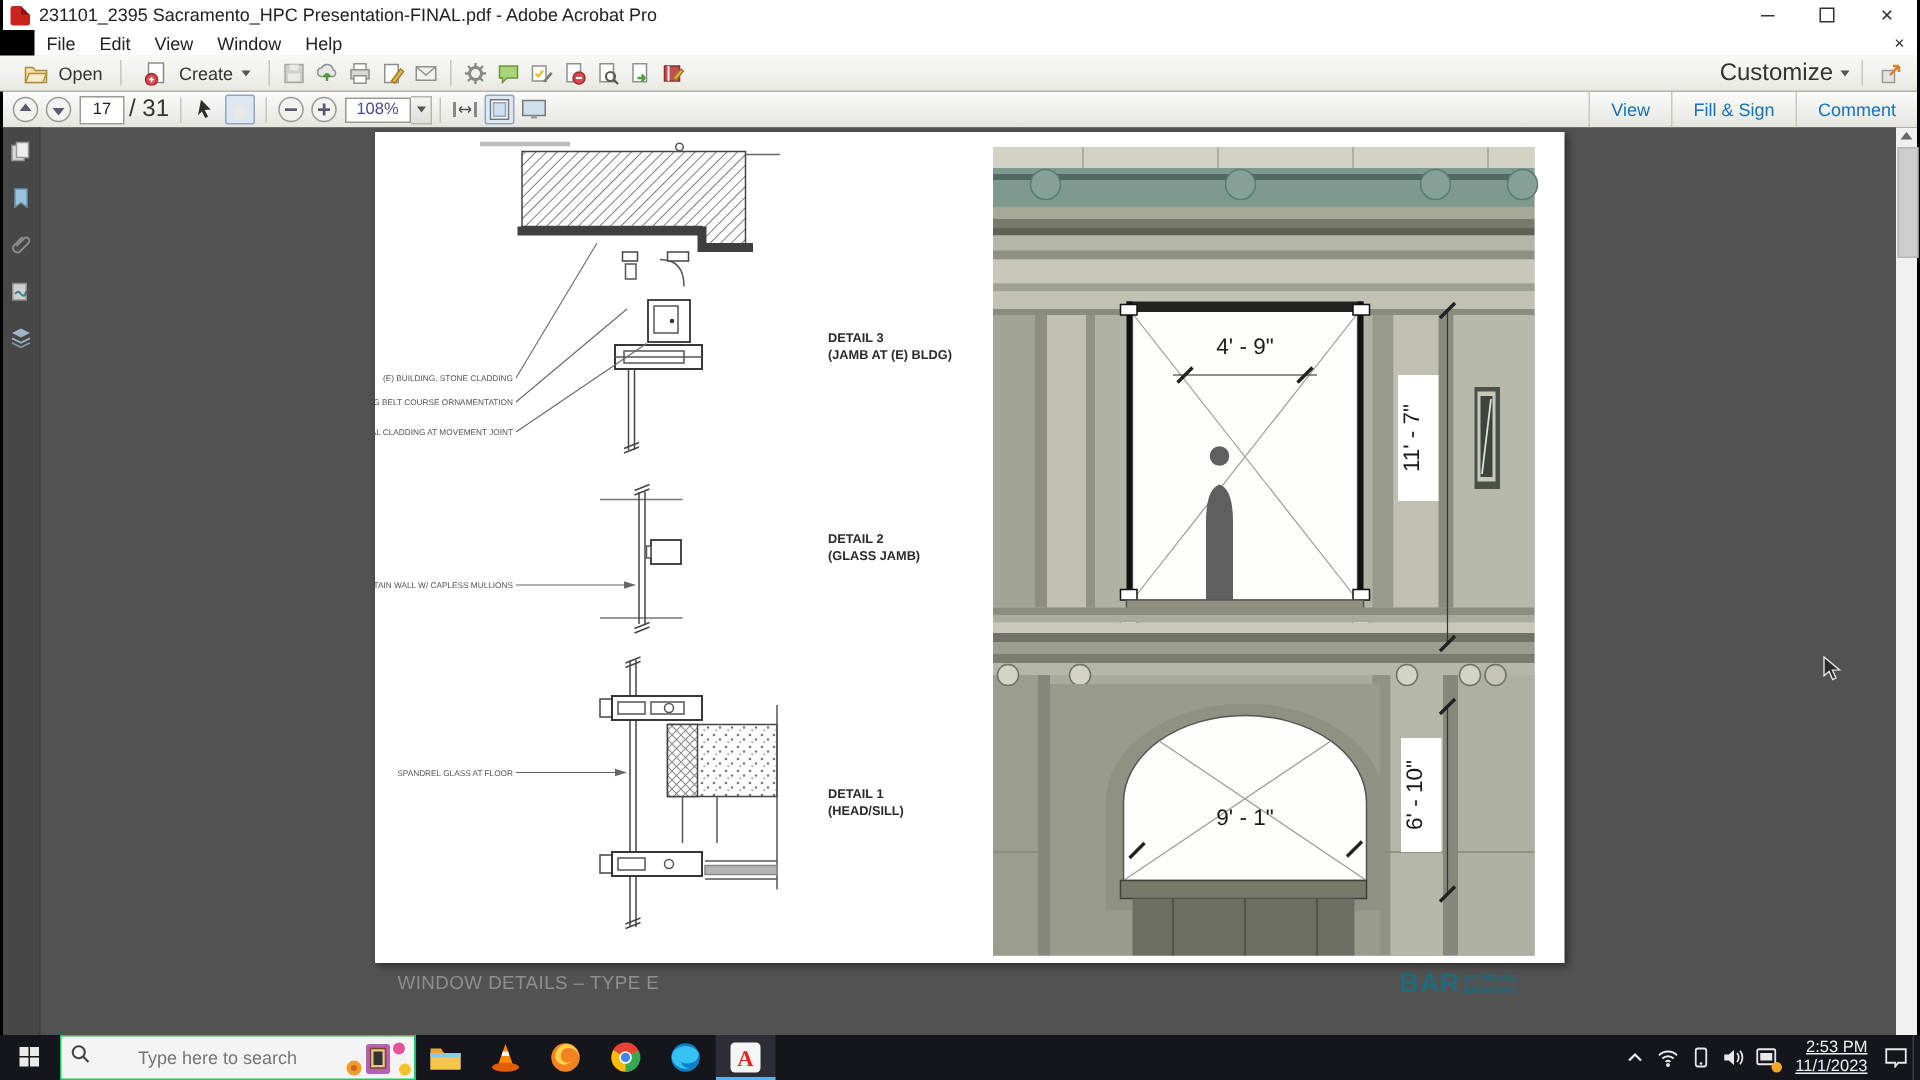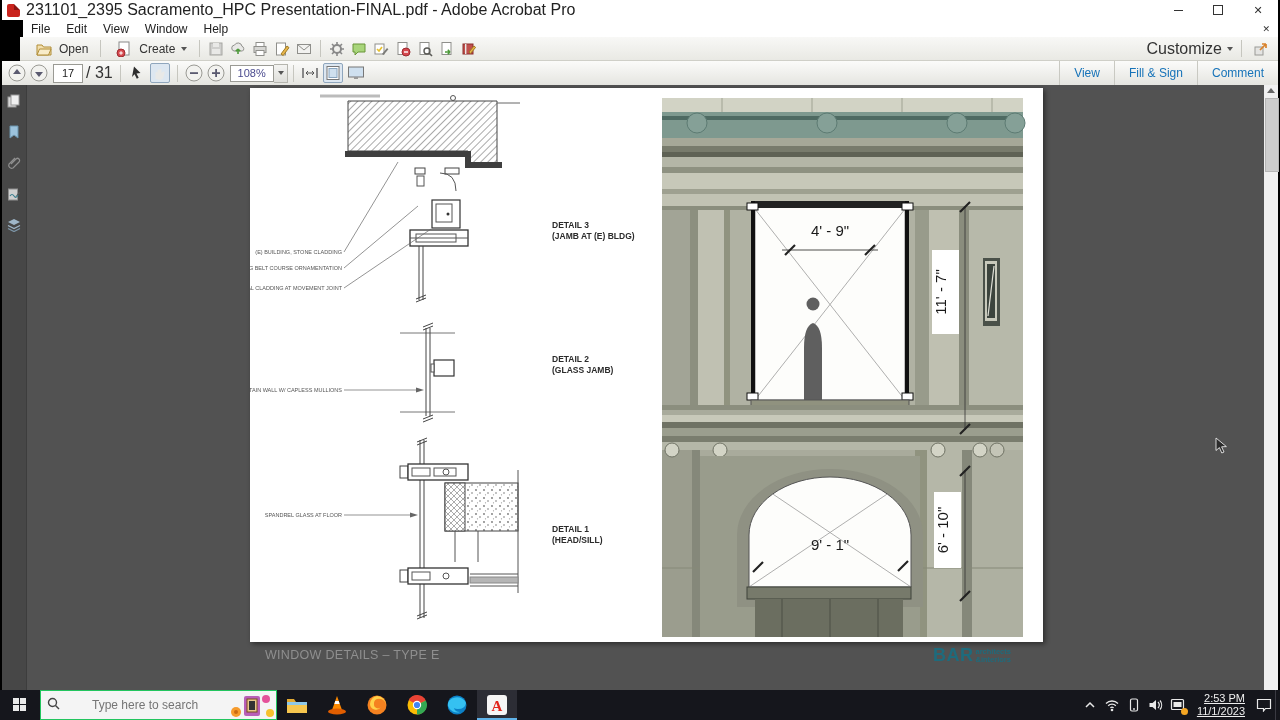--- a/index.html
+++ b/index.html
@@ -2,31 +2,31 @@
 <html><head>
 <meta charset="utf-8">
 <style>
   html,body{margin:0;padding:0;}
   body{width:1280px;height:720px;background:#000;font-family:"Liberation Sans",sans-serif;overflow:hidden;position:relative;}
   .screen{position:absolute;inset:0;}
   
   .titlebar{position:absolute;left:2px;right:2px;top:0;height:20px;background:#fff;display:flex;align-items:center;}
   .pdficon{width:13px;height:13px;margin-left:5px;background:#c9231d;border-radius:2px;position:relative;flex:0 0 auto;}
   .pdficon::after{content:"";position:absolute;right:0;top:0;border:3px solid #fff;border-left-color:#8c1512;border-bottom-color:#8c1512;}
-  .title-text{font-size:16px;color:#222;margin-left:6px;white-space:nowrap;}
+  .title-text{font-size:12px;color:#222;margin-left:6px;white-space:nowrap;}
   .win-controls{margin-left:auto;display:flex;height:100%;}
   .winbtn{width:40px;display:flex;align-items:center;justify-content:center;color:#333;font-size:11px;}
   .minglyph{width:9px;height:1px;background:#333;}
   .maxglyph{width:8px;height:8px;border:1px solid #333;}
   
   .menubar{position:absolute;left:2px;right:2px;top:20px;height:17px;background:#fff;display:flex;align-items:center;border-bottom:1px solid #e4e4e4;margin-left:21px;}
   .menu-item{font-size:12px;color:#222;padding:0 8px;}
   .menubar-x{margin-left:auto;margin-right:8px;font-size:9px;color:#333;}
   
-  .toolbar1{position:absolute;left:20px;right:2px;top:37px;height:23px;background:linear-gradient(#f8f8f6,#e9e9e4);border-bottom:1px solid #cfcfc8;display:flex;align-items:center;}
+  .toolbar1{position:absolute;left:0;right:2px;top:37px;height:23px;background:linear-gradient(#f8f8f6,#e9e9e4);border-bottom:1px solid #cfcfc8;display:flex;align-items:center;}
   .toolbar2{position:absolute;left:2px;right:2px;top:61px;height:24px;background:linear-gradient(#fbfbfa,#e5e5e0);border-bottom:1px solid #a8a8a1;display:flex;align-items:center;}
   .tbtn{display:flex;align-items:center;gap:4px;padding:2px 6px;border:1px solid transparent;border-radius:2px;font-size:12px;color:#333;}
   .sep{width:1px;height:17px;background:#c6c6bf;margin:0 5px;flex:0 0 auto;}
   .tbi{width:18px;height:18px;display:flex;align-items:center;justify-content:center;margin:0 2px;flex:0 0 auto;}
   .caret{width:0;height:0;border-left:3px solid transparent;border-right:3px solid transparent;border-top:4px solid #555;margin-left:2px;}
   .pageinput{width:24px;height:15px;border:1px solid #9a9a94;background:#fff;font-size:11px;text-align:center;color:#222;margin:0 3px;font-family:"Liberation Sans",sans-serif;}
   .pagetotal{font-size:16px;color:#333;margin-right:2px;}
   .zoombox{width:42px;height:15px;border:1px solid #9a9a94;background:#fff;font-size:11px;color:#4b4b8f;display:flex;align-items:center;justify-content:center;margin-left:3px;}
   .dropbtn{width:13px;height:17px;display:flex;align-items:center;justify-content:center;border:1px solid #b5b5ae;border-left:none;background:linear-gradient(#f4f4f2,#dededa);}
   .pressed{border:1px solid #8fa6bd;background:#dde7f1;border-radius:2px;}

